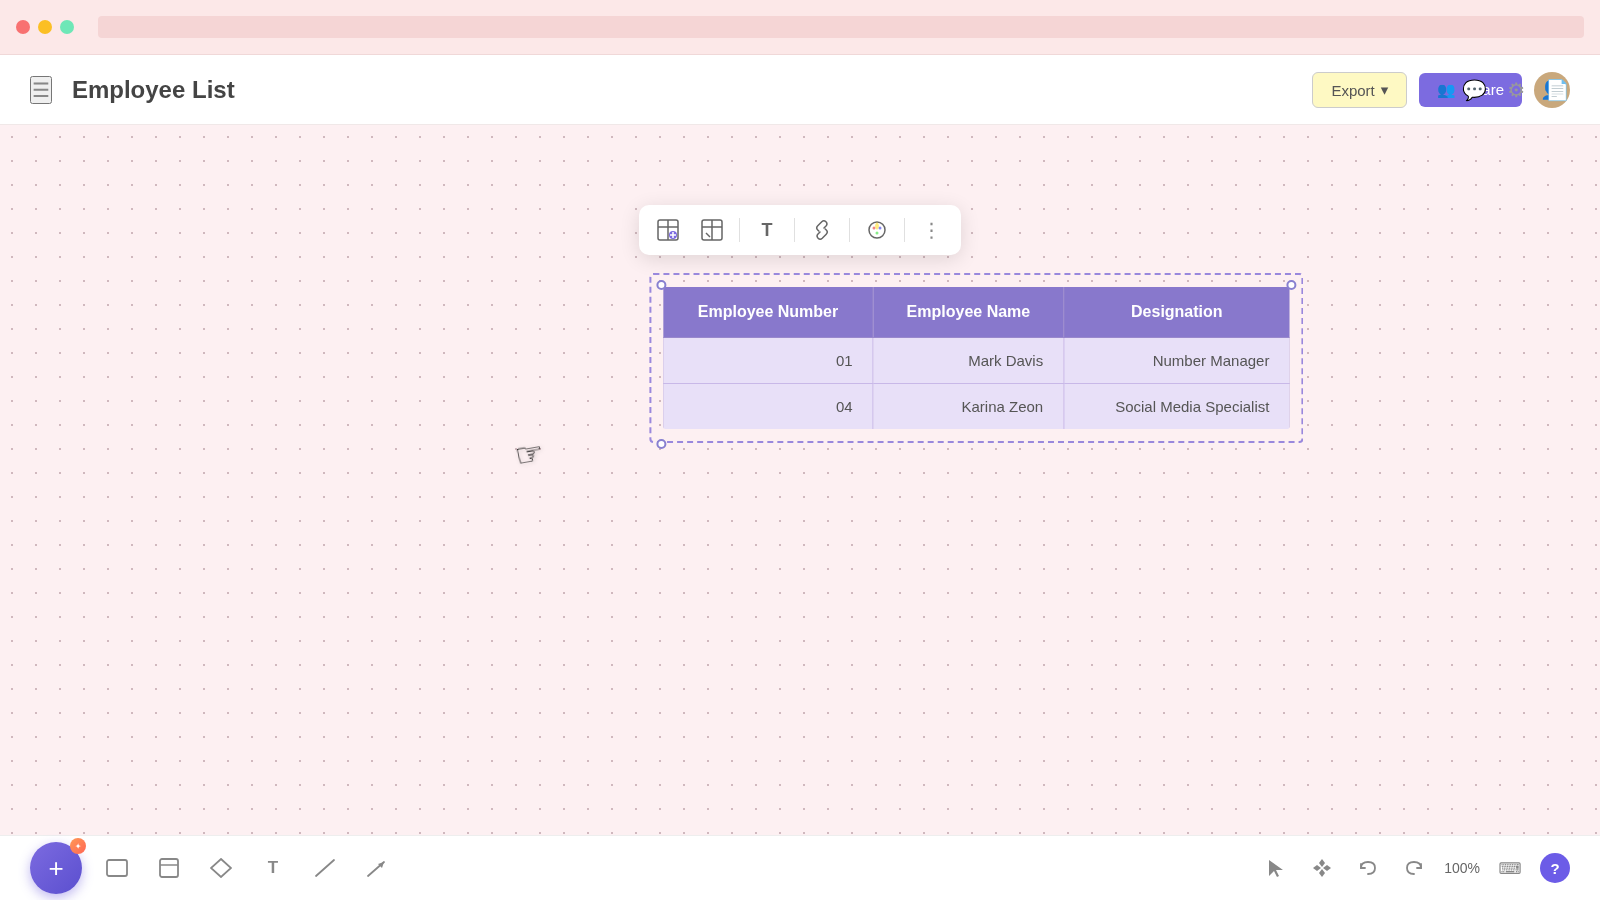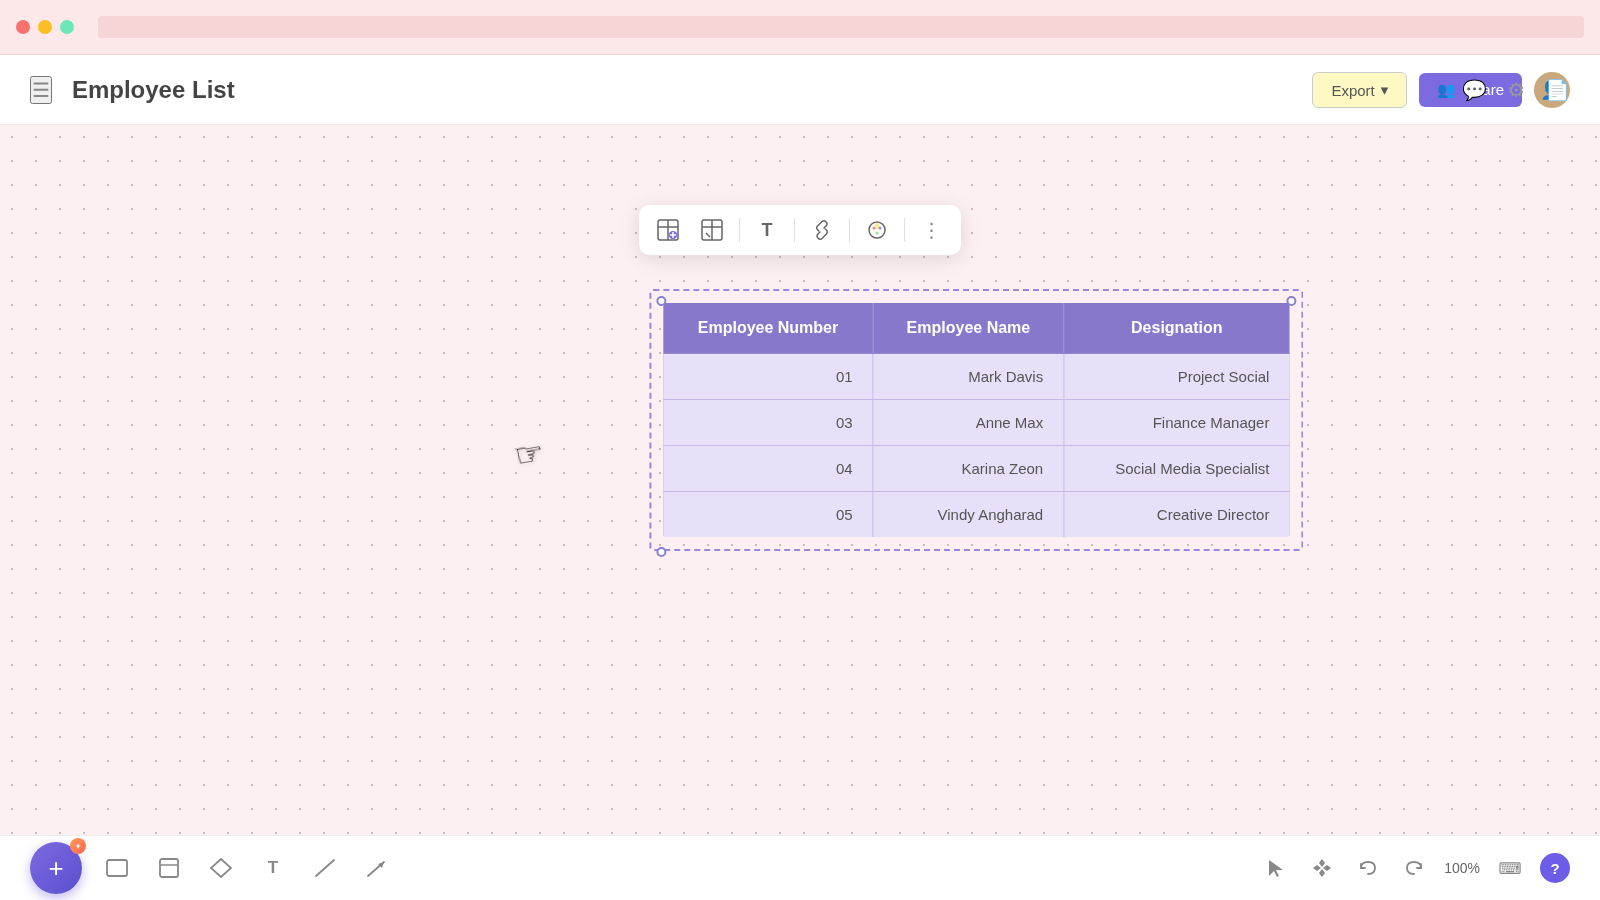--- a/index.html
+++ b/index.html
@@ -177,21 +177,21 @@
     .ftool-divider {
       width: 1px;
       height: 24px;
       background: #e0e0e0;
       margin: 0 2px;
     }
 
     
     .table-container {
       position: absolute;
-      top: 176px;
+      top: 160px;
       left: 50%;
       transform: translateX(-22%);
     }
 
     
     .selection-handle {
       position: absolute;
       width: 10px;
       height: 10px;
       background: #fff;
@@ -442,36 +442,26 @@
         <tr>
           <th>Employee Number</th>
           <th>Employee Name</th>
           <th>Designation</th>
         </tr>
       </thead>
       <tbody id="table-body">
       <tr>
             <td>01</td>
             <td>Mark Davis</td>
-            <td>Project Social</td>
-          </tr>
-          <tr>
-            <td>03</td>
-            <td>Anne Max</td>
-            <td>Finance Manager</td>
+            <td>Number Manager</td>
           </tr>
           <tr>
             <td>04</td>
             <td>Karina Zeon</td>
             <td>Social Media Specialist</td>
-          </tr>
-          <tr>
-            <td>05</td>
-            <td>Vindy Angharad</td>
-            <td>Creative Director</td>
           </tr>
         </tbody>
     </table>
   </div>
 
   <div class="cursor-overlay">
     <div class="cursor-hand">☞</div>
   </div>
 
 </div>

